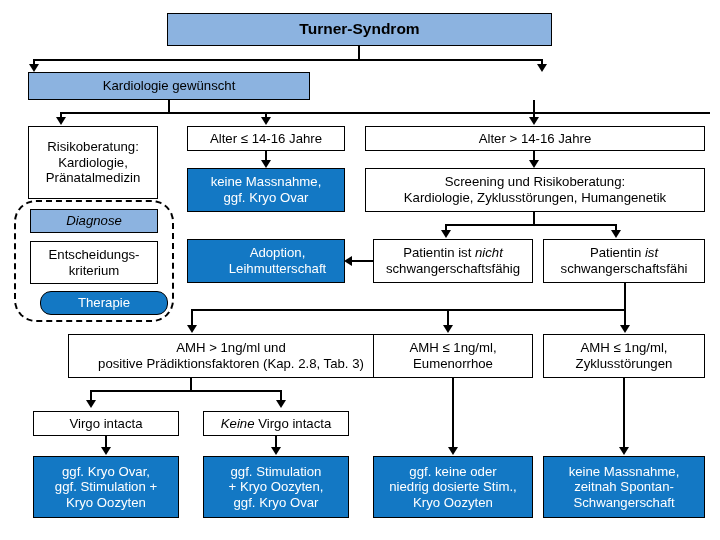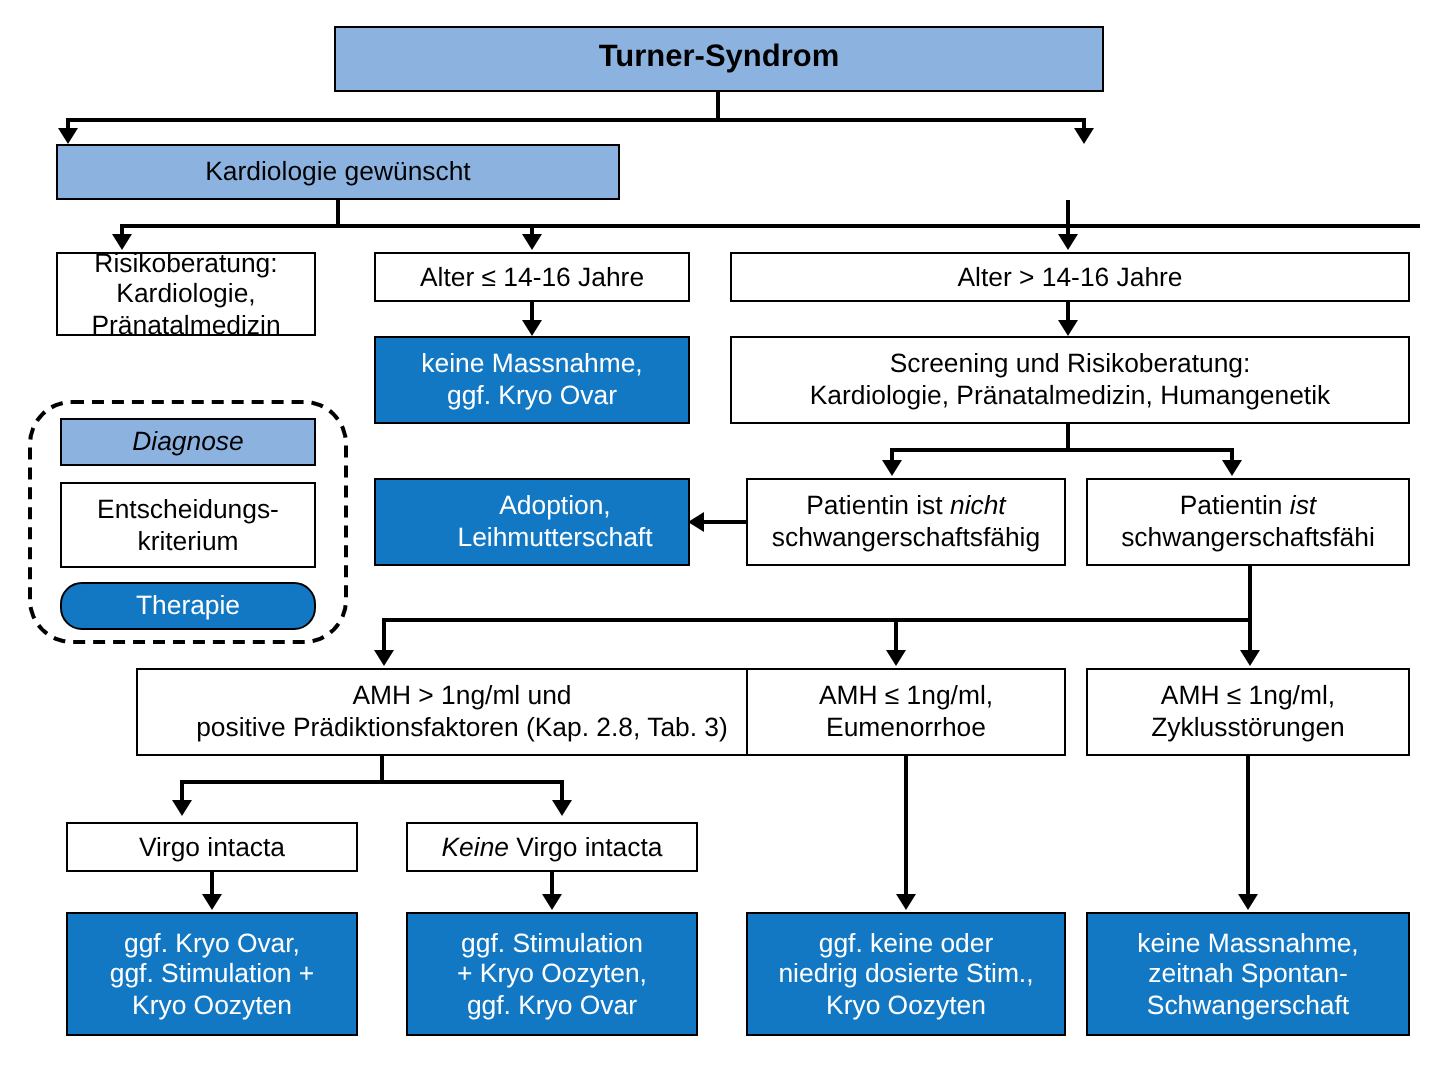--- a/index.html
+++ b/index.html
@@ -105,39 +105,39 @@
   <div class="ln vl" style="left:168px; top:100px; height:14px;"></div>
   <div class="ln hl" style="left:60px; top:112px; width:650px;"></div>
   <div class="ln vl" style="left:60px; top:112px; height:7px;"></div>
   <div class="arrow-d" style="left:55.5px; top:117px;"></div>
   <div class="ln vl" style="left:265px; top:112px; height:7px;"></div>
   <div class="arrow-d" style="left:260.5px; top:117px;"></div>
 
   <div class="ln vl" style="left:533px; top:100px; height:19px;"></div>
   <div class="arrow-d" style="left:528.5px; top:117px;"></div>
 
-  <div class="node criterion" style="left:28px; top:126px; width:130px; height:42px;">Risikoberatung:
+  <div class="node criterion" style="left:28px; top:126px; width:130px; height:73px;">Risikoberatung:
 Kardiologie,
 Pränatalmedizin</div>
 
   <div class="node criterion" style="left:187px; top:126px; width:158px; height:25px;">Alter ≤ 14-16 Jahre</div>
 
   <div class="node criterion" style="left:365px; top:126px; width:340px; height:25px;">Alter &gt; 14-16 Jahre</div>
 
   <div class="ln vl" style="left:265px; top:151px; height:13px;"></div>
   <div class="arrow-d" style="left:260.5px; top:160px;"></div>
 
   <div class="ln vl" style="left:533px; top:151px; height:13px;"></div>
   <div class="arrow-d" style="left:528.5px; top:160px;"></div>
 
   <div class="node therapy" style="left:187px; top:168px; width:158px; height:44px;">keine Massnahme,
 ggf. Kryo Ovar</div>
 
   <div class="node criterion" style="left:365px; top:168px; width:340px; height:44px;">Screening und Risikoberatung:
-Kardiologie, Pränatalmedizin, Humangenetik</div>
+Kardiologie, Zyklusstörungen, Humangenetik</div>
 
   <div class="ln vl" style="left:533px; top:212px; height:14px;"></div>
   <div class="ln hl" style="left:445px; top:224px; width:172px;"></div>
   <div class="ln vl" style="left:445px; top:224px; height:8px;"></div>
   <div class="arrow-d" style="left:440.5px; top:230px;"></div>
   <div class="ln vl" style="left:615px; top:224px; height:8px;"></div>
   <div class="arrow-d" style="left:610.5px; top:230px;"></div>
 
   <div class="node criterion" style="left:373px; top:239px; width:160px; height:44px;">
     <span><span>Patientin ist </span><span class="ital">nicht</span><span style="white-space:pre-line">
@@ -161,21 +161,21 @@
   <div class="arrow-d" style="left:186.5px; top:325px;"></div>
   <div class="ln vl" style="left:447px; top:309px; height:18px;"></div>
   <div class="arrow-d" style="left:442.5px; top:325px;"></div>
   <div class="arrow-d" style="left:619.5px; top:325px;"></div>
   <div class="ln vl" style="left:624px; top:309px; height:18px;"></div>
 
   <div class="legend-frame" style="left:14px; top:200px; width:160px; height:122px;"></div>
   <div class="node diagnose legend-node" style="left:30px; top:209px; width:128px; height:24px;font-style:italic;">Diagnose</div>
   <div class="node criterion legend-node" style="left:30px; top:241px; width:128px; height:43px;">Entscheidungs-
 kriterium</div>
-  <div class="node therapy legend-node" style="left:30px; top:291px; width:128px; height:24px;border-radius:11px;">Therapie</div>
+  <div class="node therapy legend-node" style="left:40px; top:291px; width:128px; height:24px;border-radius:11px;">Therapie</div>
 
   <div class="node criterion" style="left:28px; top:334px; width:326px; height:44px;margin-left:40px;">AMH &gt; 1ng/ml und
 positive Prädiktionsfaktoren (Kap. 2.8, Tab. 3)</div>
 
   <div class="node criterion" style="left:373px; top:334px; width:160px; height:44px;">AMH ≤ 1ng/ml,
 Eumenorrhoe</div>
 
   <div class="node criterion" style="left:543px; top:334px; width:162px; height:44px;">AMH ≤ 1ng/ml,
 Zyklusstörungen</div>
 

